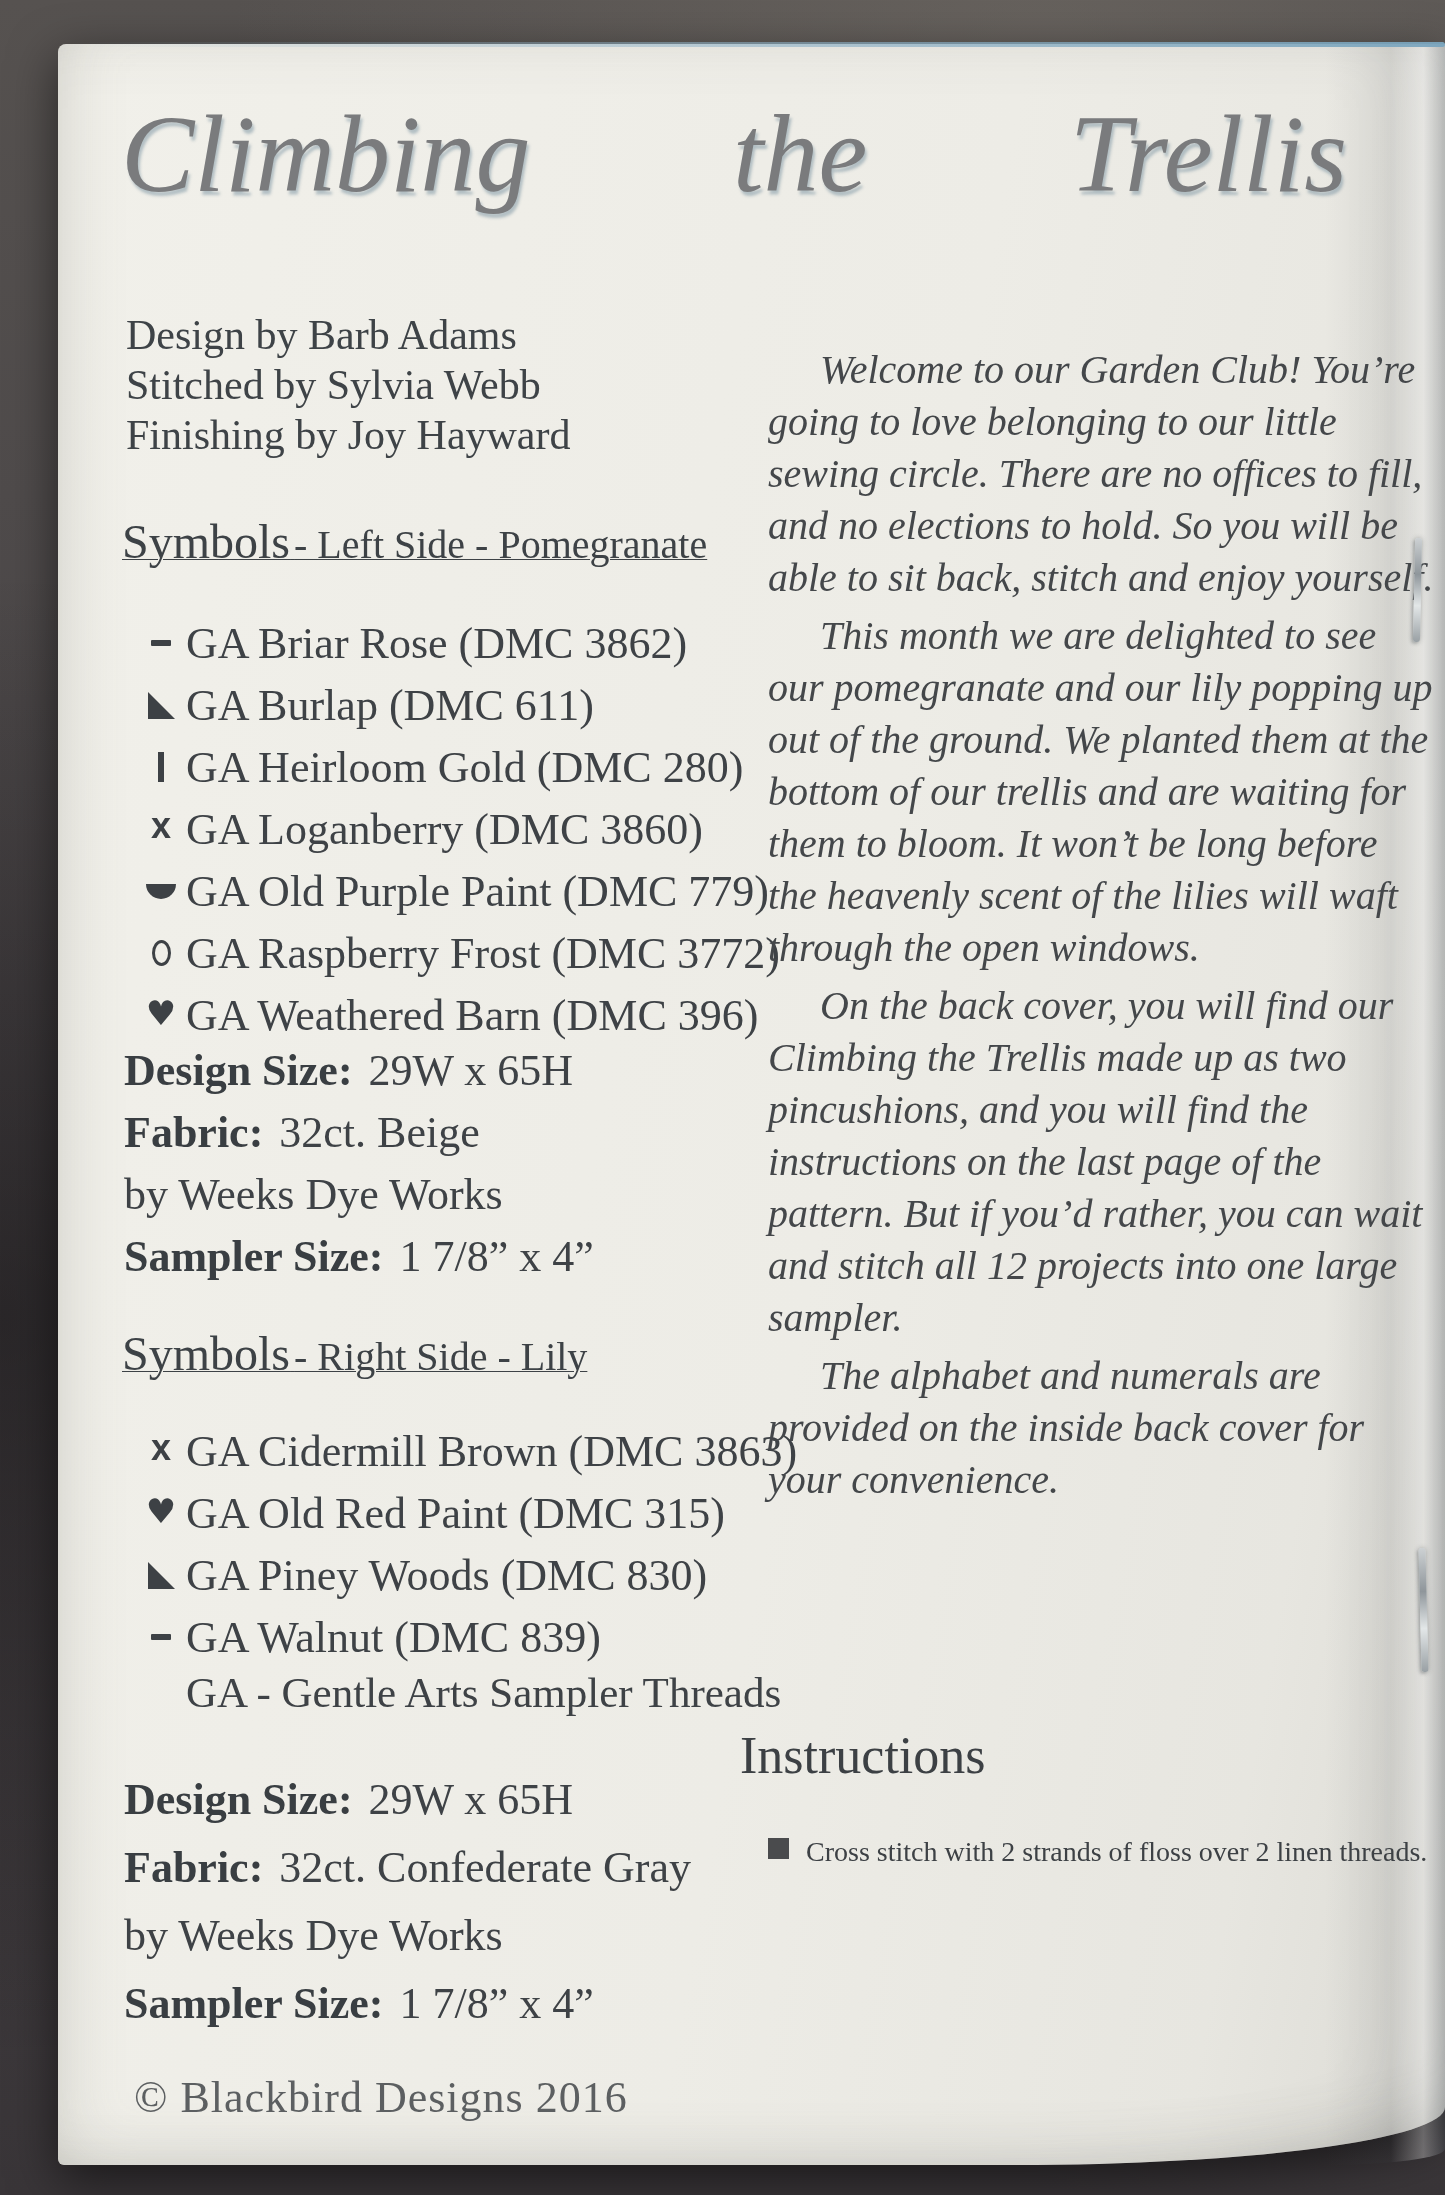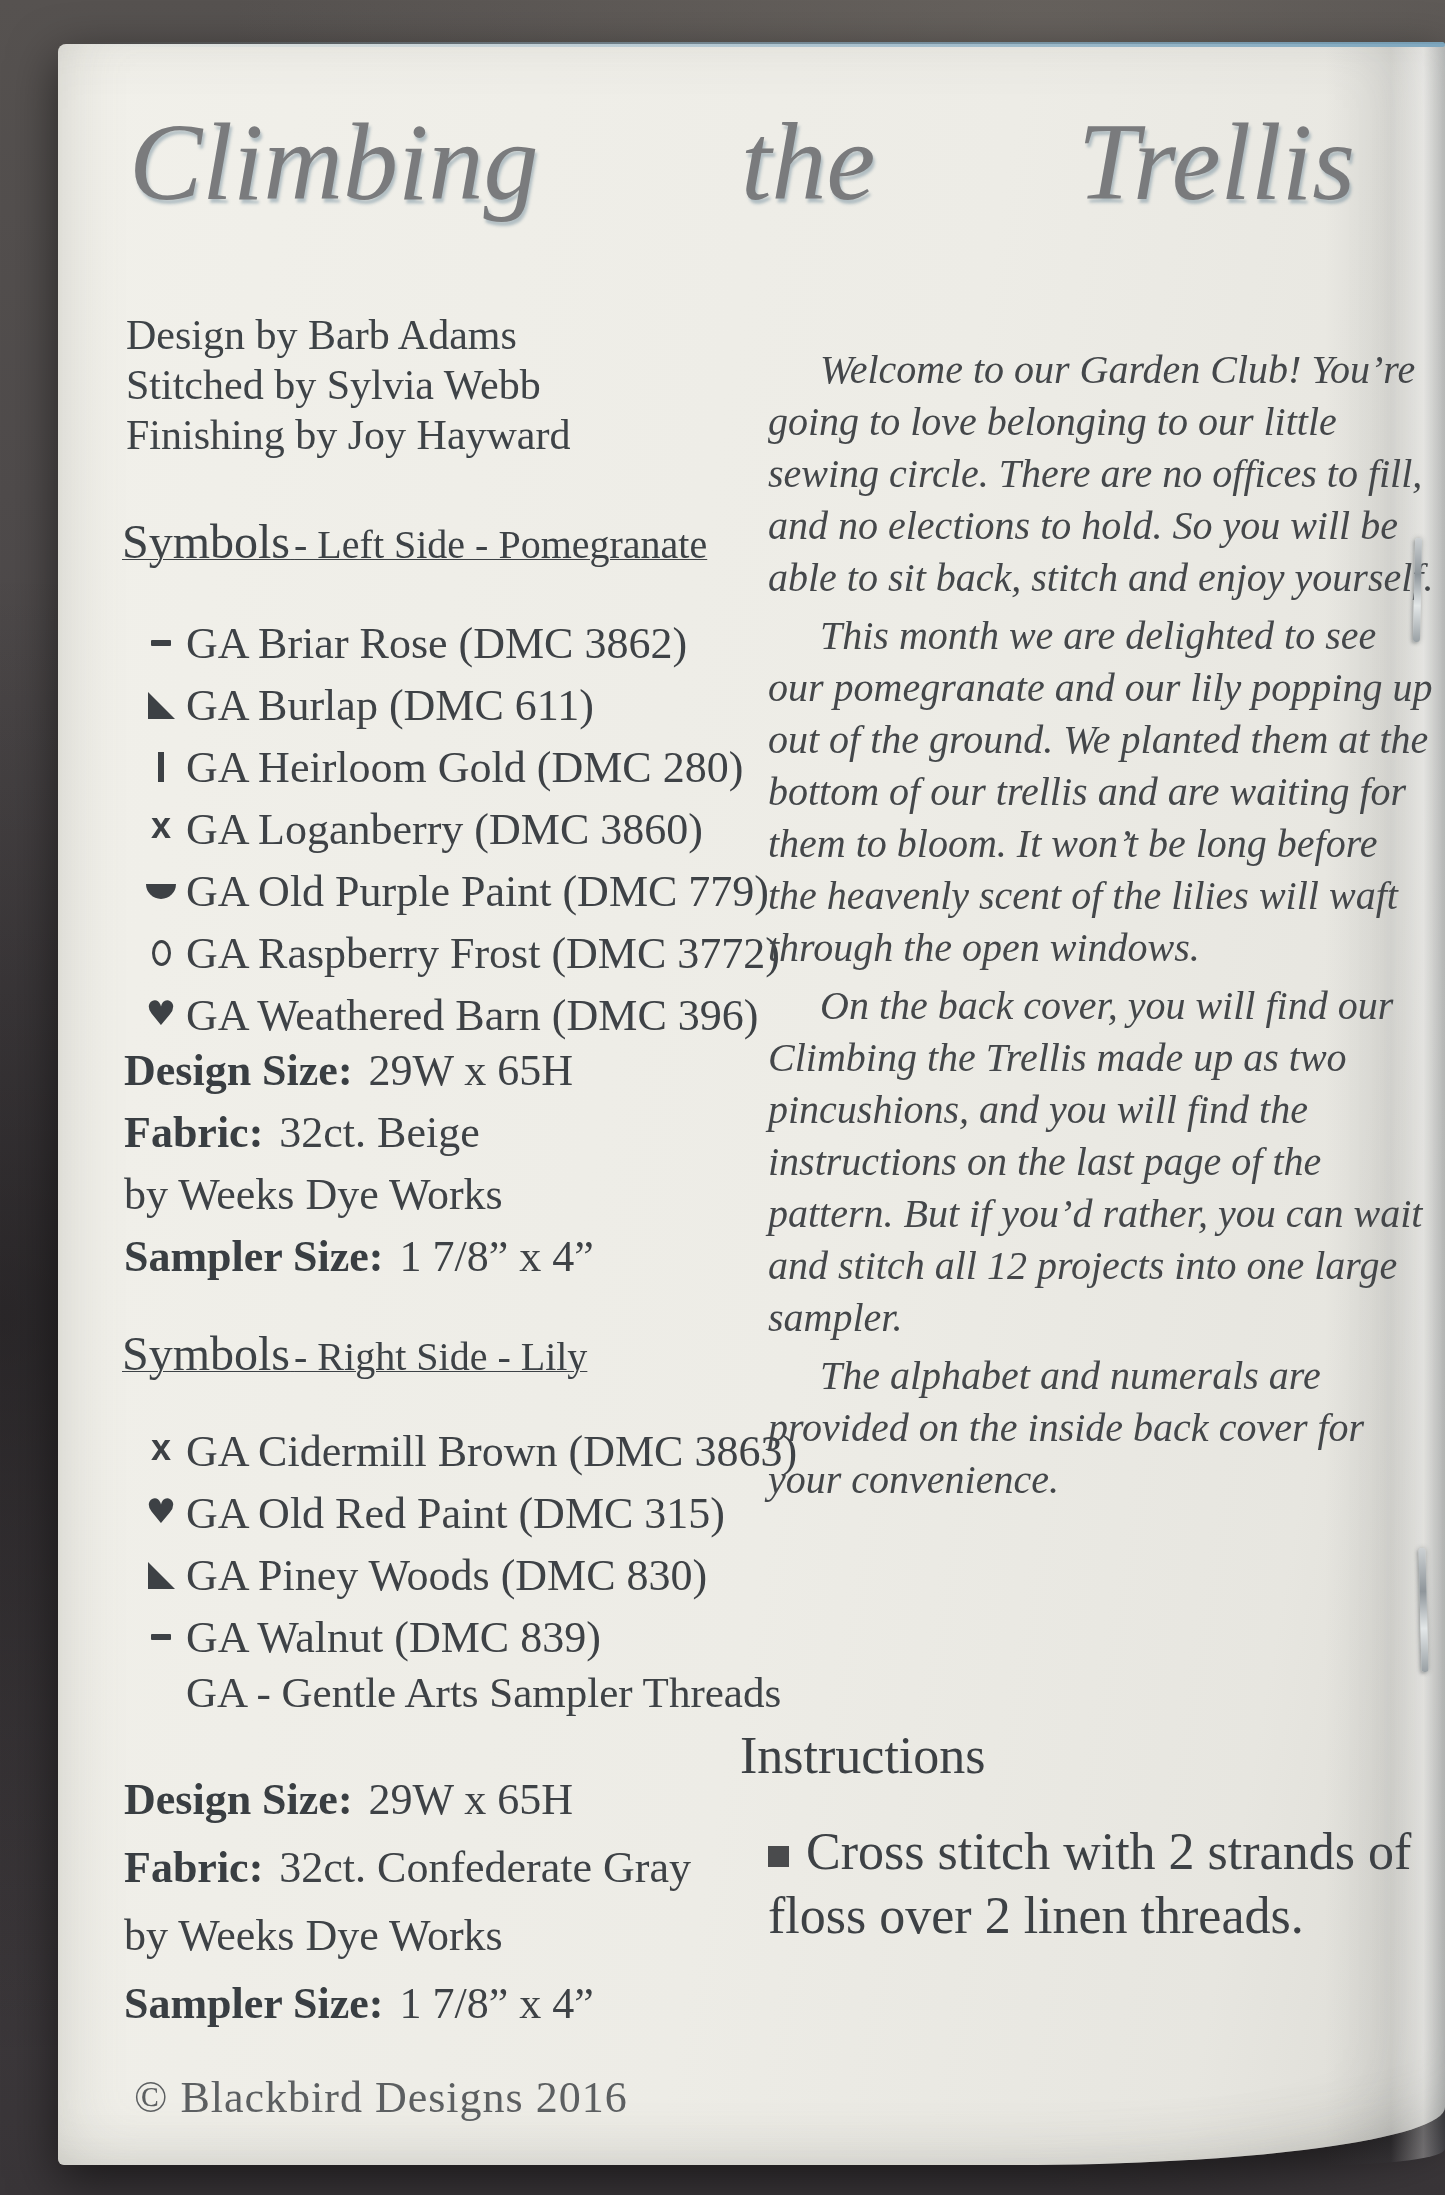--- a/index.html
+++ b/index.html
@@ -26,21 +26,21 @@
     background:linear-gradient(90deg,rgba(143,178,200,0) 0%,rgba(143,178,200,0.55) 45%,rgba(122,165,190,0.95) 100%);
     border-radius:3px;
   }
   .fold-shade{
     position:absolute;top:44px;bottom:30px;right:0;width:120px;z-index:2;
     background:linear-gradient(90deg,rgba(0,0,0,0) 0%,rgba(70,75,80,0.10) 55%,rgba(255,255,255,0.30) 82%,rgba(90,100,110,0.22) 100%);
     border-bottom-right-radius:430px 58px;
   }
   .abs{position:absolute;z-index:3;}
   .title{
-    left:116px;top:86px;width:1226px;margin:13px;
+    left:116px;top:86px;width:1226px;margin:5px;
     font-size:110px;font-style:italic;font-weight:normal;
     color:#7a7b7d;
     text-align:justify;text-align-last:justify;
     text-shadow:2px 4px 3px rgba(104,134,150,0.45);
     white-space:nowrap;
   }
   .credits{left:126px;top:310px;font-size:42px;line-height:50px;color:#3e4347;}
   .heading{color:#3d4246;text-decoration:underline;}
   .heading .h-main{font-size:48px;}
   .heading .h-sub{font-size:40px;}
@@ -61,21 +61,21 @@
   .sym[data-symbol="circle-outline"]::before{content:"";width:19px;height:26px;border:3px solid #3d4145;border-radius:50%;box-sizing:border-box;}
   .sym[data-symbol="heart"]::before{content:"♥";font:34px "DejaVu Sans",sans-serif;color:#3d4145;line-height:1;margin-top:-4px;}
   .specs{left:124px;font-size:44px;color:#3e4246;}
   .specs1{top:1040px;line-height:62px;}
   .specs2{top:1766px;line-height:68px;}
   .specs b{font-weight:bold;margin-right:16px;color:#393e42;}
   .ga-note{left:186px;top:1668px;font-size:43px;color:#3e4246;}
   .welcome{left:768px;top:344px;width:668px;font-size:40px;line-height:52px;font-style:italic;color:#44474a;}
   .welcome p{margin:0 0 6px 0;text-indent:52px;}
   .ins-heading{left:740px;top:1726px;font-size:52px;color:#3c4044;}
-  .bullet-line{left:768px;top:1820px;width:676px;font-size:52px;line-height:64px;color:#3d4145;}
+  .bullet-line{left:768px;top:1820px;width:676px;font-size:28px;line-height:64px;color:#3d4145;}
   .bullet-sq{display:inline-block;width:21px;height:21px;background:#4a4b4d;margin-right:17px;vertical-align:2px;}
   .copyright{left:134px;top:2072px;font-size:44px;color:#5c5f61;letter-spacing:1px;}
   .staple{
     position:absolute;width:7px;border-radius:3px;z-index:5;
     background:linear-gradient(180deg,#cdd1d3 0%,#8f969b 35%,#e3e7e8 65%,#99a0a4 100%);
     box-shadow:0 0 5px rgba(60,65,70,0.35), -2px 2px 3px rgba(120,125,128,0.35);
   }
   .staple-1{left:1414px;top:538px;height:104px;transform:rotate(1.2deg);}
   .staple-2{left:1420px;top:1548px;height:124px;transform:rotate(-1.4deg);}
 </style>

